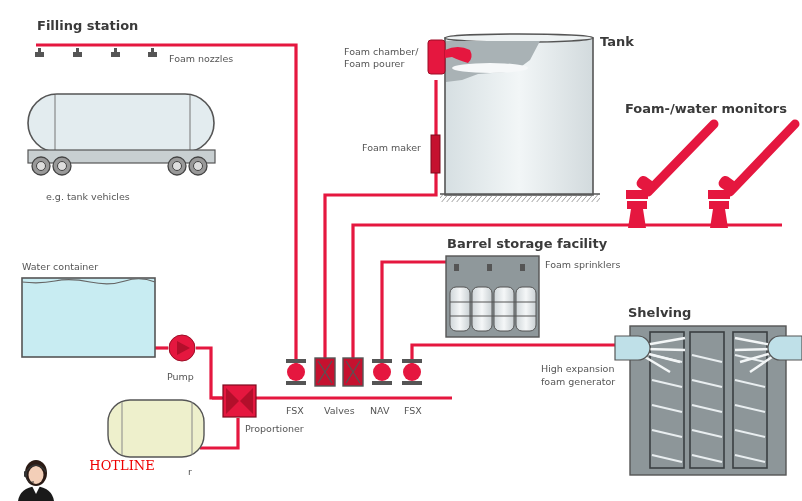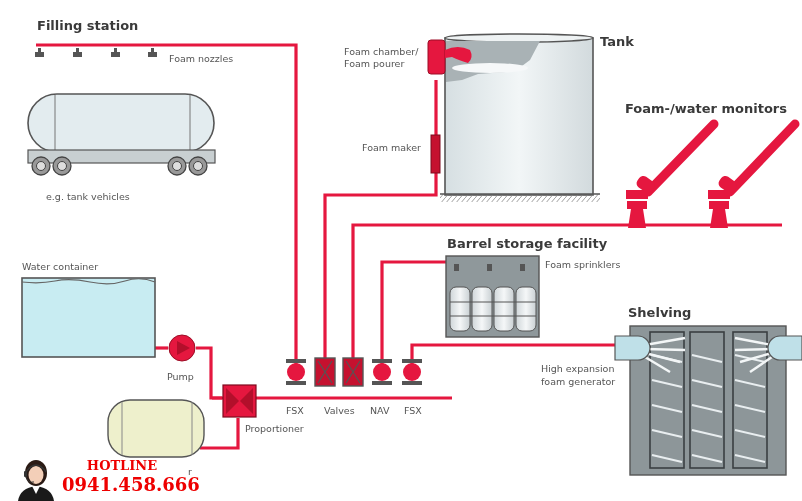--- a/index.html
+++ b/index.html
@@ -3,21 +3,21 @@
 <meta charset="utf-8">
 <style>
   html, body { margin:0; padding:0; background:#ffffff; }
   body { width:802px; height:501px; overflow:hidden; position:relative; font-family:"DejaVu Sans", sans-serif; }
   #diagram { position:absolute; left:0; top:0; }
   .lbl { font-family:"DejaVu Sans", sans-serif; font-size:9.5px; fill:#555; }
   .title { font-family:"DejaVu Sans", sans-serif; font-size:13px; font-weight:bold; fill:#3a3a3a; }
   .pipe { stroke:#e5173f; stroke-width:3.2; fill:none; }
   .red { fill:#e5173f; }
   .dkred { fill:#c5112f; }
-  .hotline { position:absolute; left:62px; top:458px; width:120px; text-align:center; font-family:"DejaVu Serif", serif; color:#e00; font-weight:bold; }
+  .hotline { position:absolute; left:62px; top:458px; width:120px; text-align:center; font-family:"DejaVu Serif", serif; color:#e00; font-weight:normal; }
   .hotline .t { font-size:13px; line-height:16px; }
   .hotline .n { font-size:18px; line-height:22px; }
   .agent { position:absolute; left:14px; top:456px; width:44px; height:45px; }
 </style>
 </head>
 <body>
 
 <svg id="diagram" width="802" height="501" viewBox="0 0 802 501" xmlns="http://www.w3.org/2000/svg">
   <defs>
     <linearGradient id="tankGrad" x1="0" x2="1" y1="0" y2="0">
@@ -262,14 +262,13 @@
   <path d="M4 45 Q6 32 22 30 Q38 32 40 45 Z" fill="#1a1a1a"></path>
   <path d="M18 30 L22 38 L26 30 Z" fill="#fff"></path>
   <ellipse cx="22" cy="17" rx="11" ry="13" fill="#2a1a14"></ellipse>
   <ellipse cx="22" cy="19" rx="7.5" ry="9" fill="#f3cfb8"></ellipse>
   <path d="M12 16 Q22 2 32 16" stroke="#333" stroke-width="1.5" fill="none"></path>
   <rect x="10" y="15" width="3" height="6" rx="1" fill="#333"></rect>
   <path d="M12 21 Q14 27 20 26" stroke="#333" stroke-width="1" fill="none"></path>
 </svg>
 <div class="hotline">
   <div class="t">HOTLINE</div>
-  <div class="n">0941.458.666</div>
 </div>
 
 </body></html>

